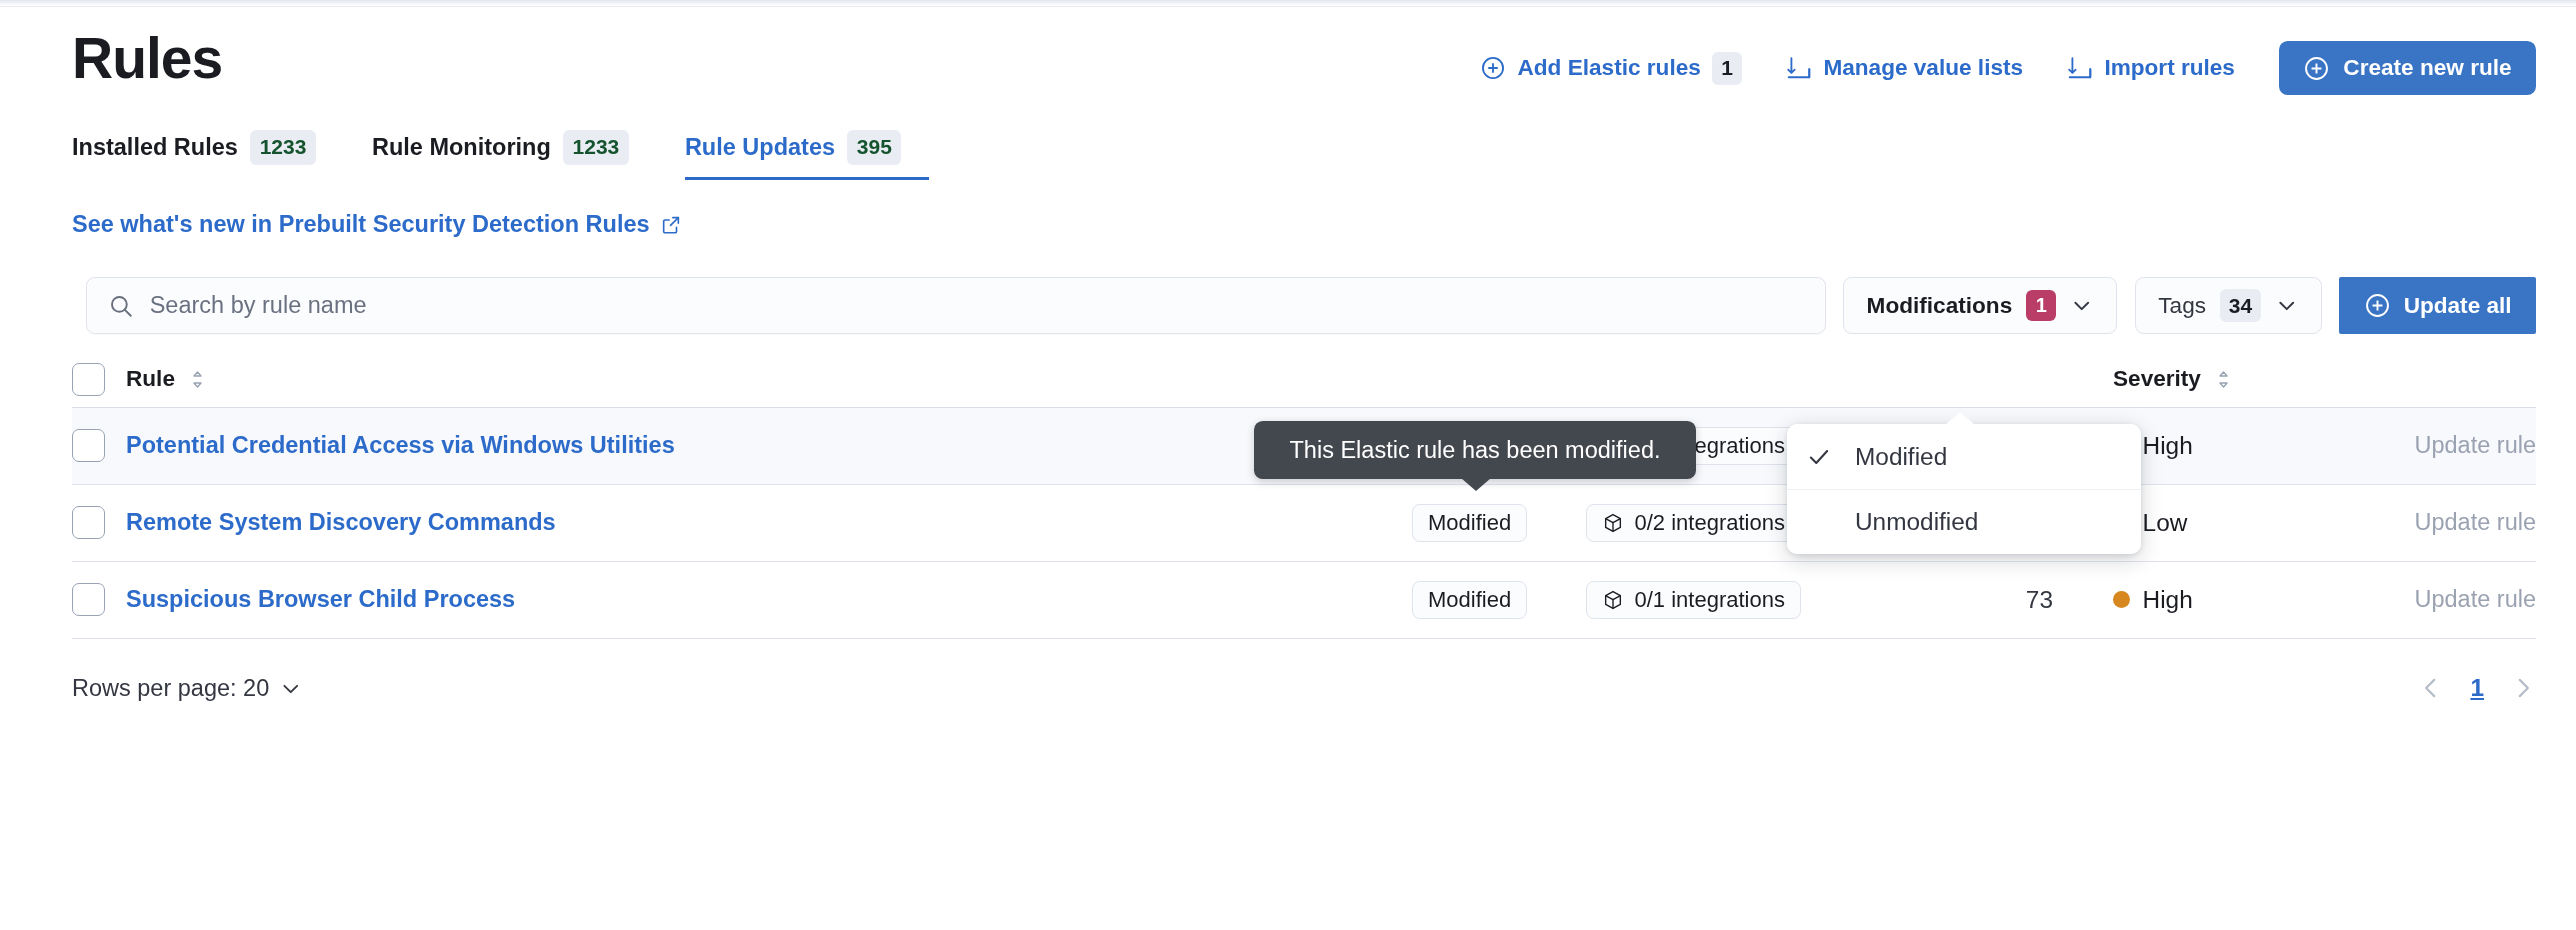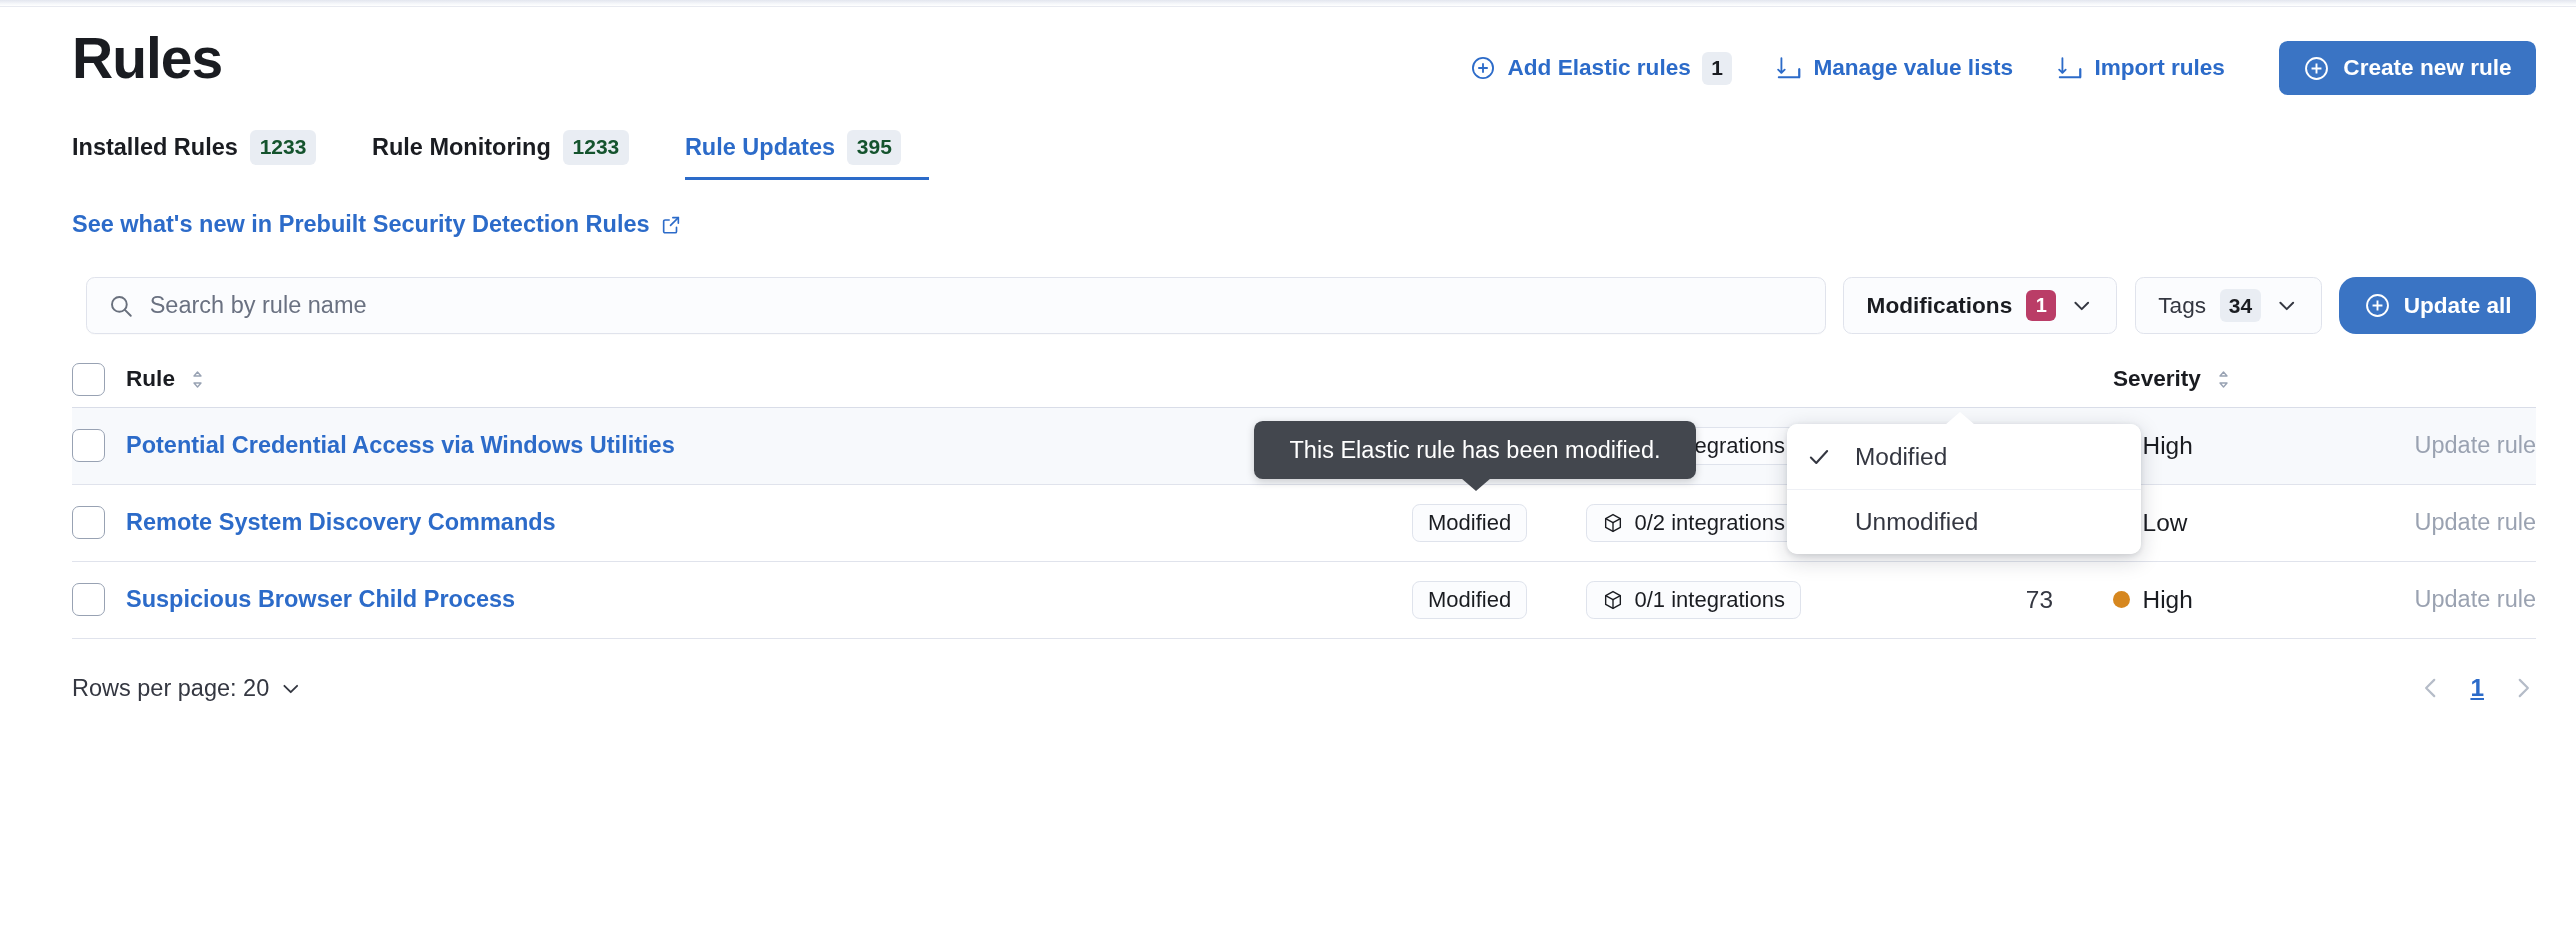--- a/index.html
+++ b/index.html
@@ -83,21 +83,21 @@
   #create-new-rule-button {
     display: flex;
     align-items: center;
     gap: 13px;
     background: #3a74c4;
     color: #ffffff;
     border: none;
     border-radius: 8.7px;
     height: 54px;
     padding: 0 24.4px;
-    margin-left: 32px;
+    margin-left: 22px;
     font-size: 22.6px;
     font-weight: 700;
     cursor: pointer;
     font-family: "Liberation Sans", sans-serif;
     white-space: nowrap;
   }
 
   svg.ico { display: block; flex: none; }
 
   
@@ -244,21 +244,21 @@
   }
   #tags-filter-button { font-weight: 400; color: #343741; }
 
   #update-all-button {
     display: flex;
     align-items: center;
     gap: 13px;
     background: #3a74c4;
     color: #ffffff;
     border: none;
-    border-radius: 17px;
+    border-radius: 2px;
     height: 57px;
     padding: 0 24.4px;
     font-size: 22.6px;
     font-weight: 700;
     cursor: pointer;
     font-family: "Liberation Sans", sans-serif;
     white-space: nowrap;
   }
 
   

